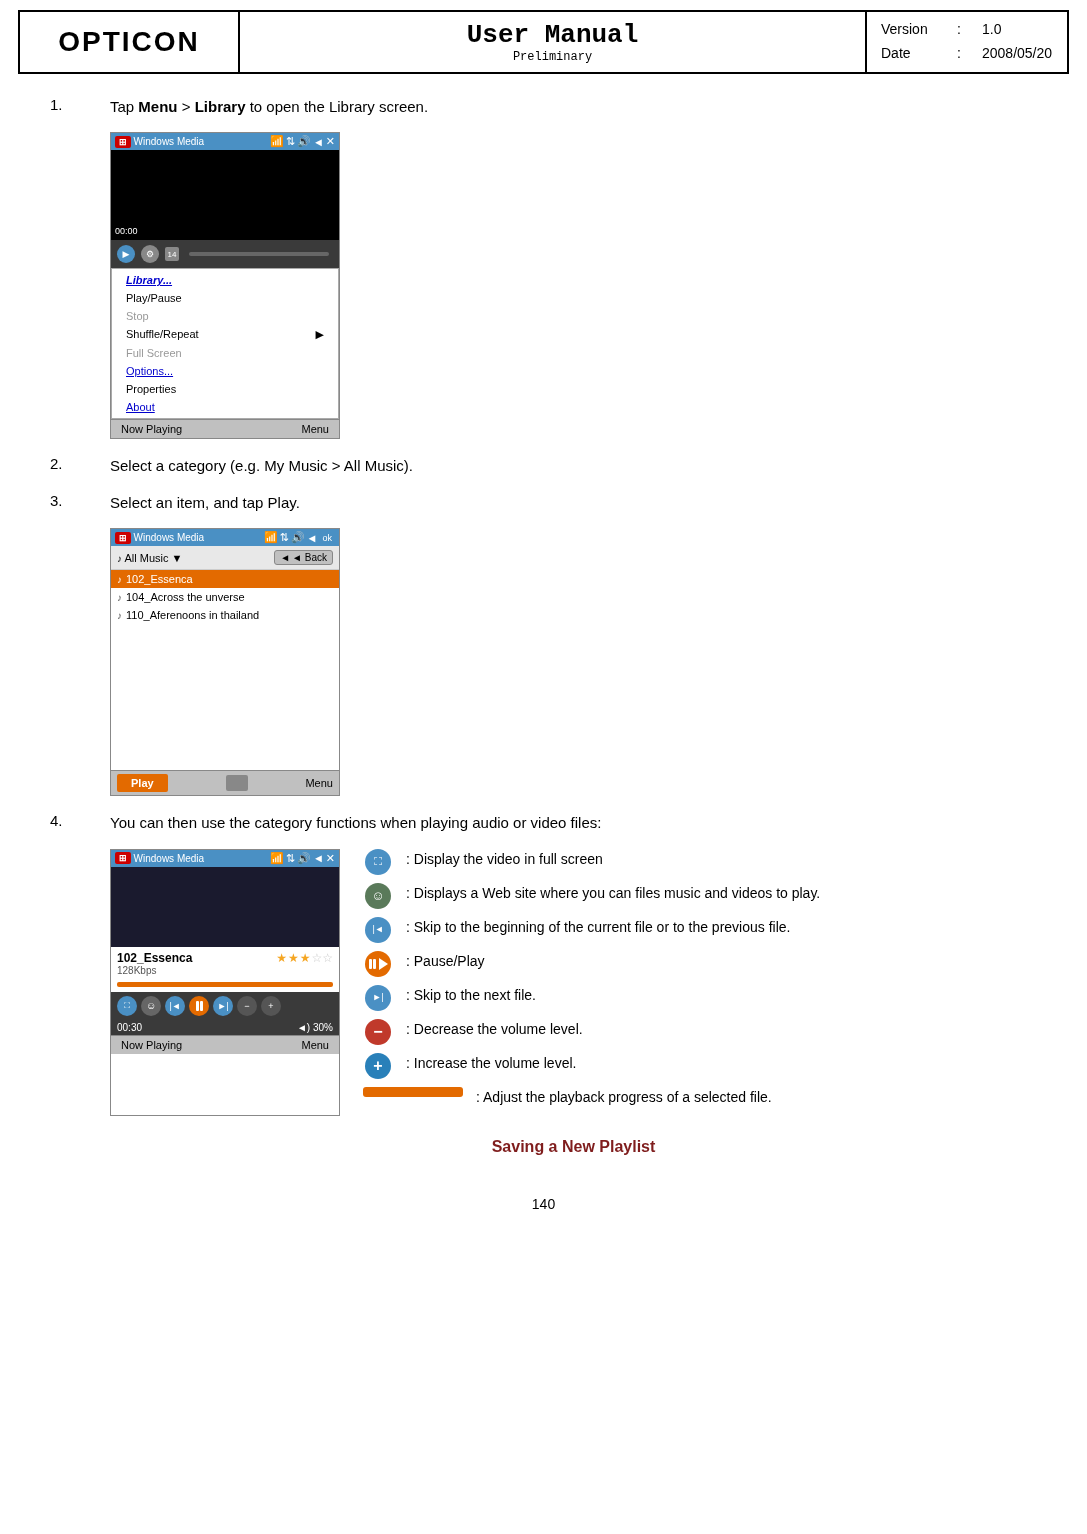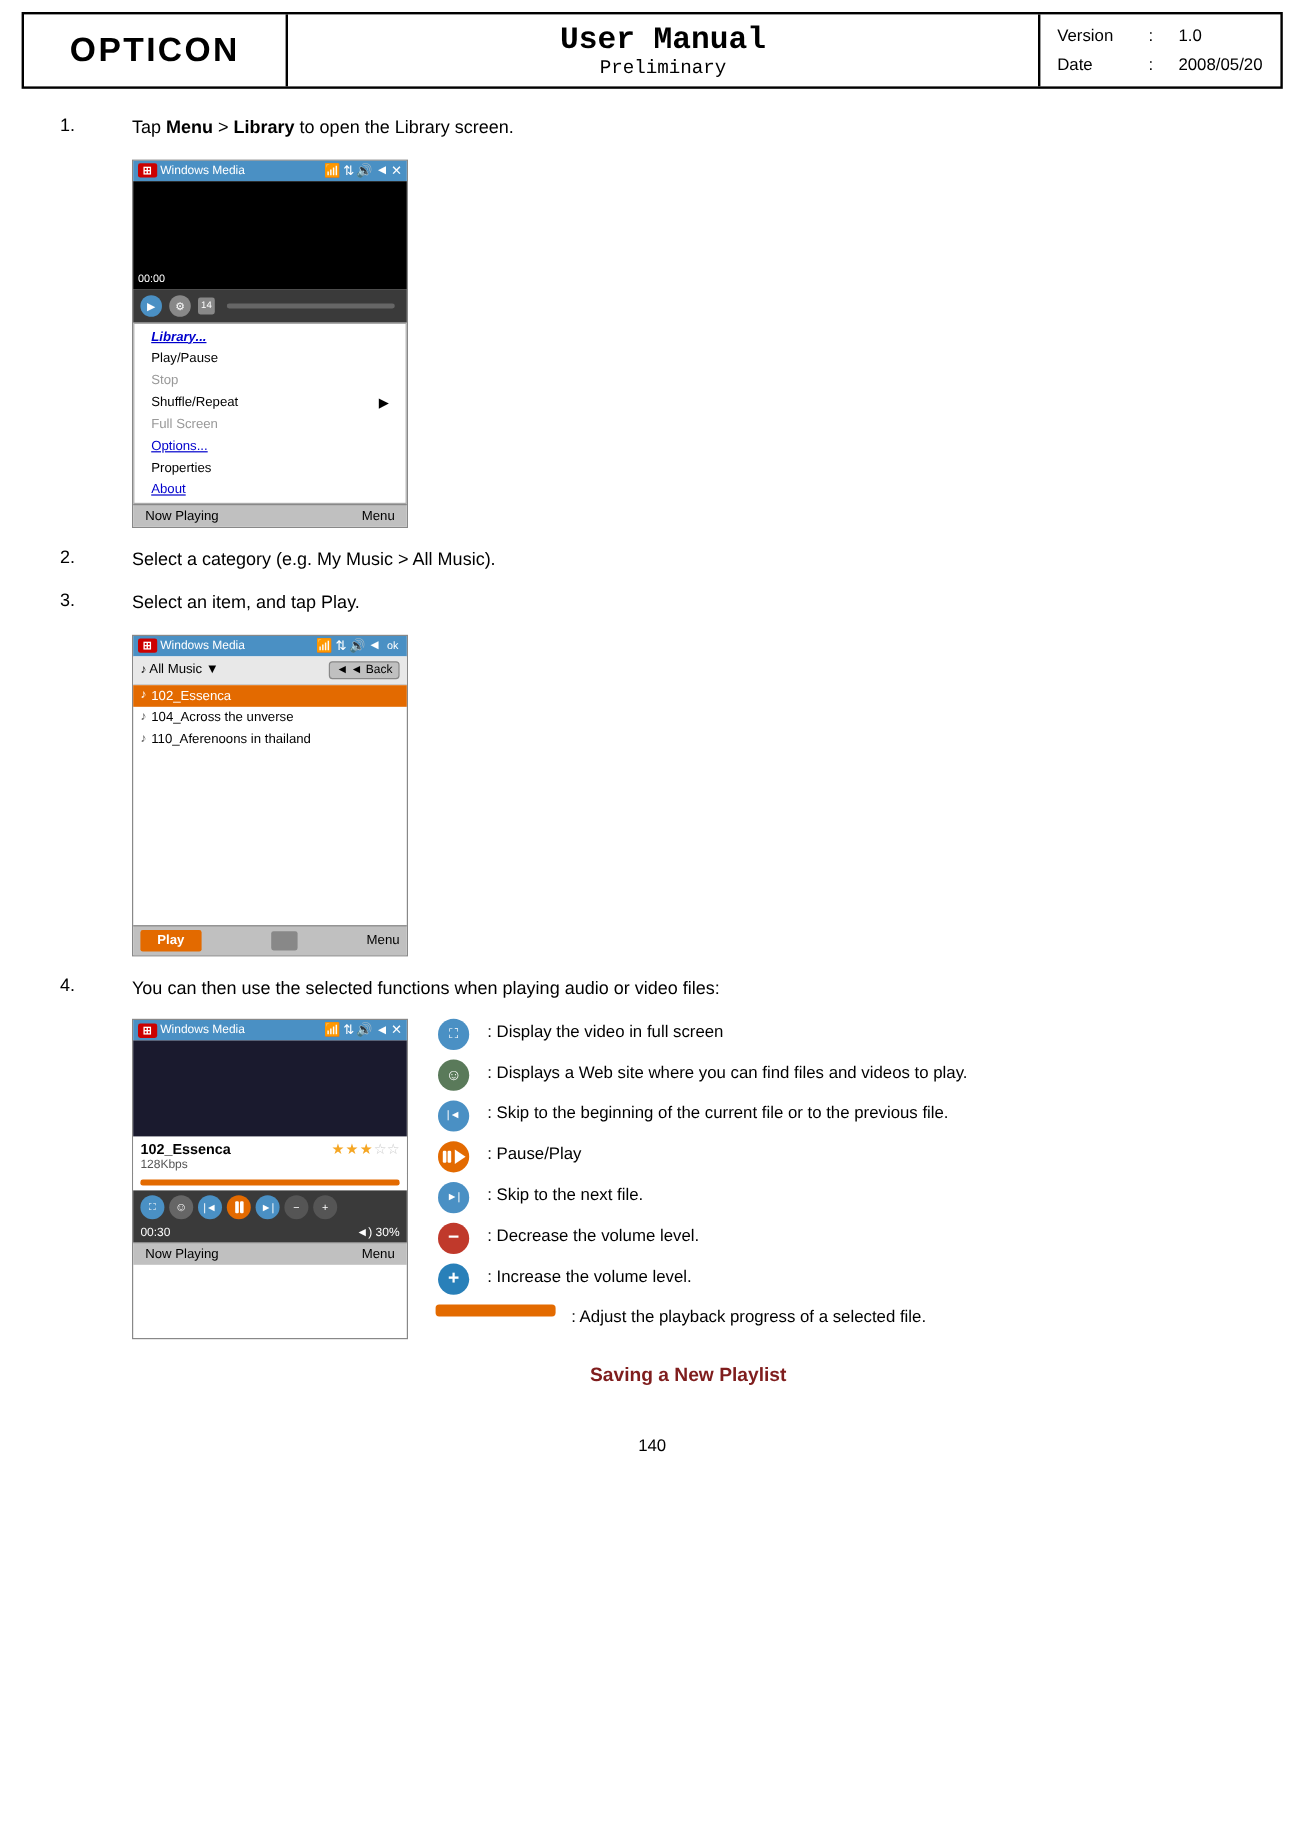--- a/index.html
+++ b/index.html
@@ -38,21 +38,21 @@
       justify-content: center;
       border-right: 2px solid #000;
       padding: 6px 10px;
       font-family: Liberation Mono, monospace;
     }
     .header-title-main {
       font-size: 26px;
       font-weight: bold;
     }
     .header-title-sub {
-      font-size: 16px;
+      font-size: 12px;
     }
     .header-meta {
       width: 200px;
       display: flex;
       flex-direction: column;
       justify-content: center;
       padding: 6px 14px;
       font-size: 14px;
     }
     .header-meta div {
@@ -530,21 +530,21 @@
       <div class="lib-play-bar">
         <button class="play-btn-orange">Play</button>
         <span class="keyboard-icon"></span>
         <span style="font-size:11px;">Menu</span>
       </div>
     </div>
   </div>
 
   <div class="step">
     <div class="step-num">4.</div>
-    <div class="step-text">You can then use the selected functions when playing audio or video files:</div>
+    <div class="step-text">You can then use the category functions when playing audio or video files:</div>
   </div>
 
   <div class="step4-content">
 
     <div class="screenshot3">
 
       <div class="wm-titlebar">
         <div class="wm-titlebar-left">
           <span class="wm-start-btn">⊞</span>
           <span>Windows Media</span>
@@ -606,21 +606,21 @@
         <div class="func-icon-area">
           <div class="icon-circle icon-blue" style="font-size:11px;">⛶</div>
         </div>
         <span>: Display the video in full screen</span>
       </div>
 
       <div class="func-row">
         <div class="func-icon-area">
           <div class="icon-circle" style="background:#5a7a5a;font-size:13px;">☺</div>
         </div>
-        <span>: Displays a Web site where you can find files and videos to play.</span>
+        <span>: Displays a Web site where you can files music and videos to play.</span>
       </div>
 
       <div class="func-row">
         <div class="func-icon-area">
           <div class="icon-circle icon-blue" style="font-size:9px;">|◄</div>
         </div>
         <span>: Skip to the beginning of the current file or to the previous file.</span>
       </div>
 
       <div class="func-row">

